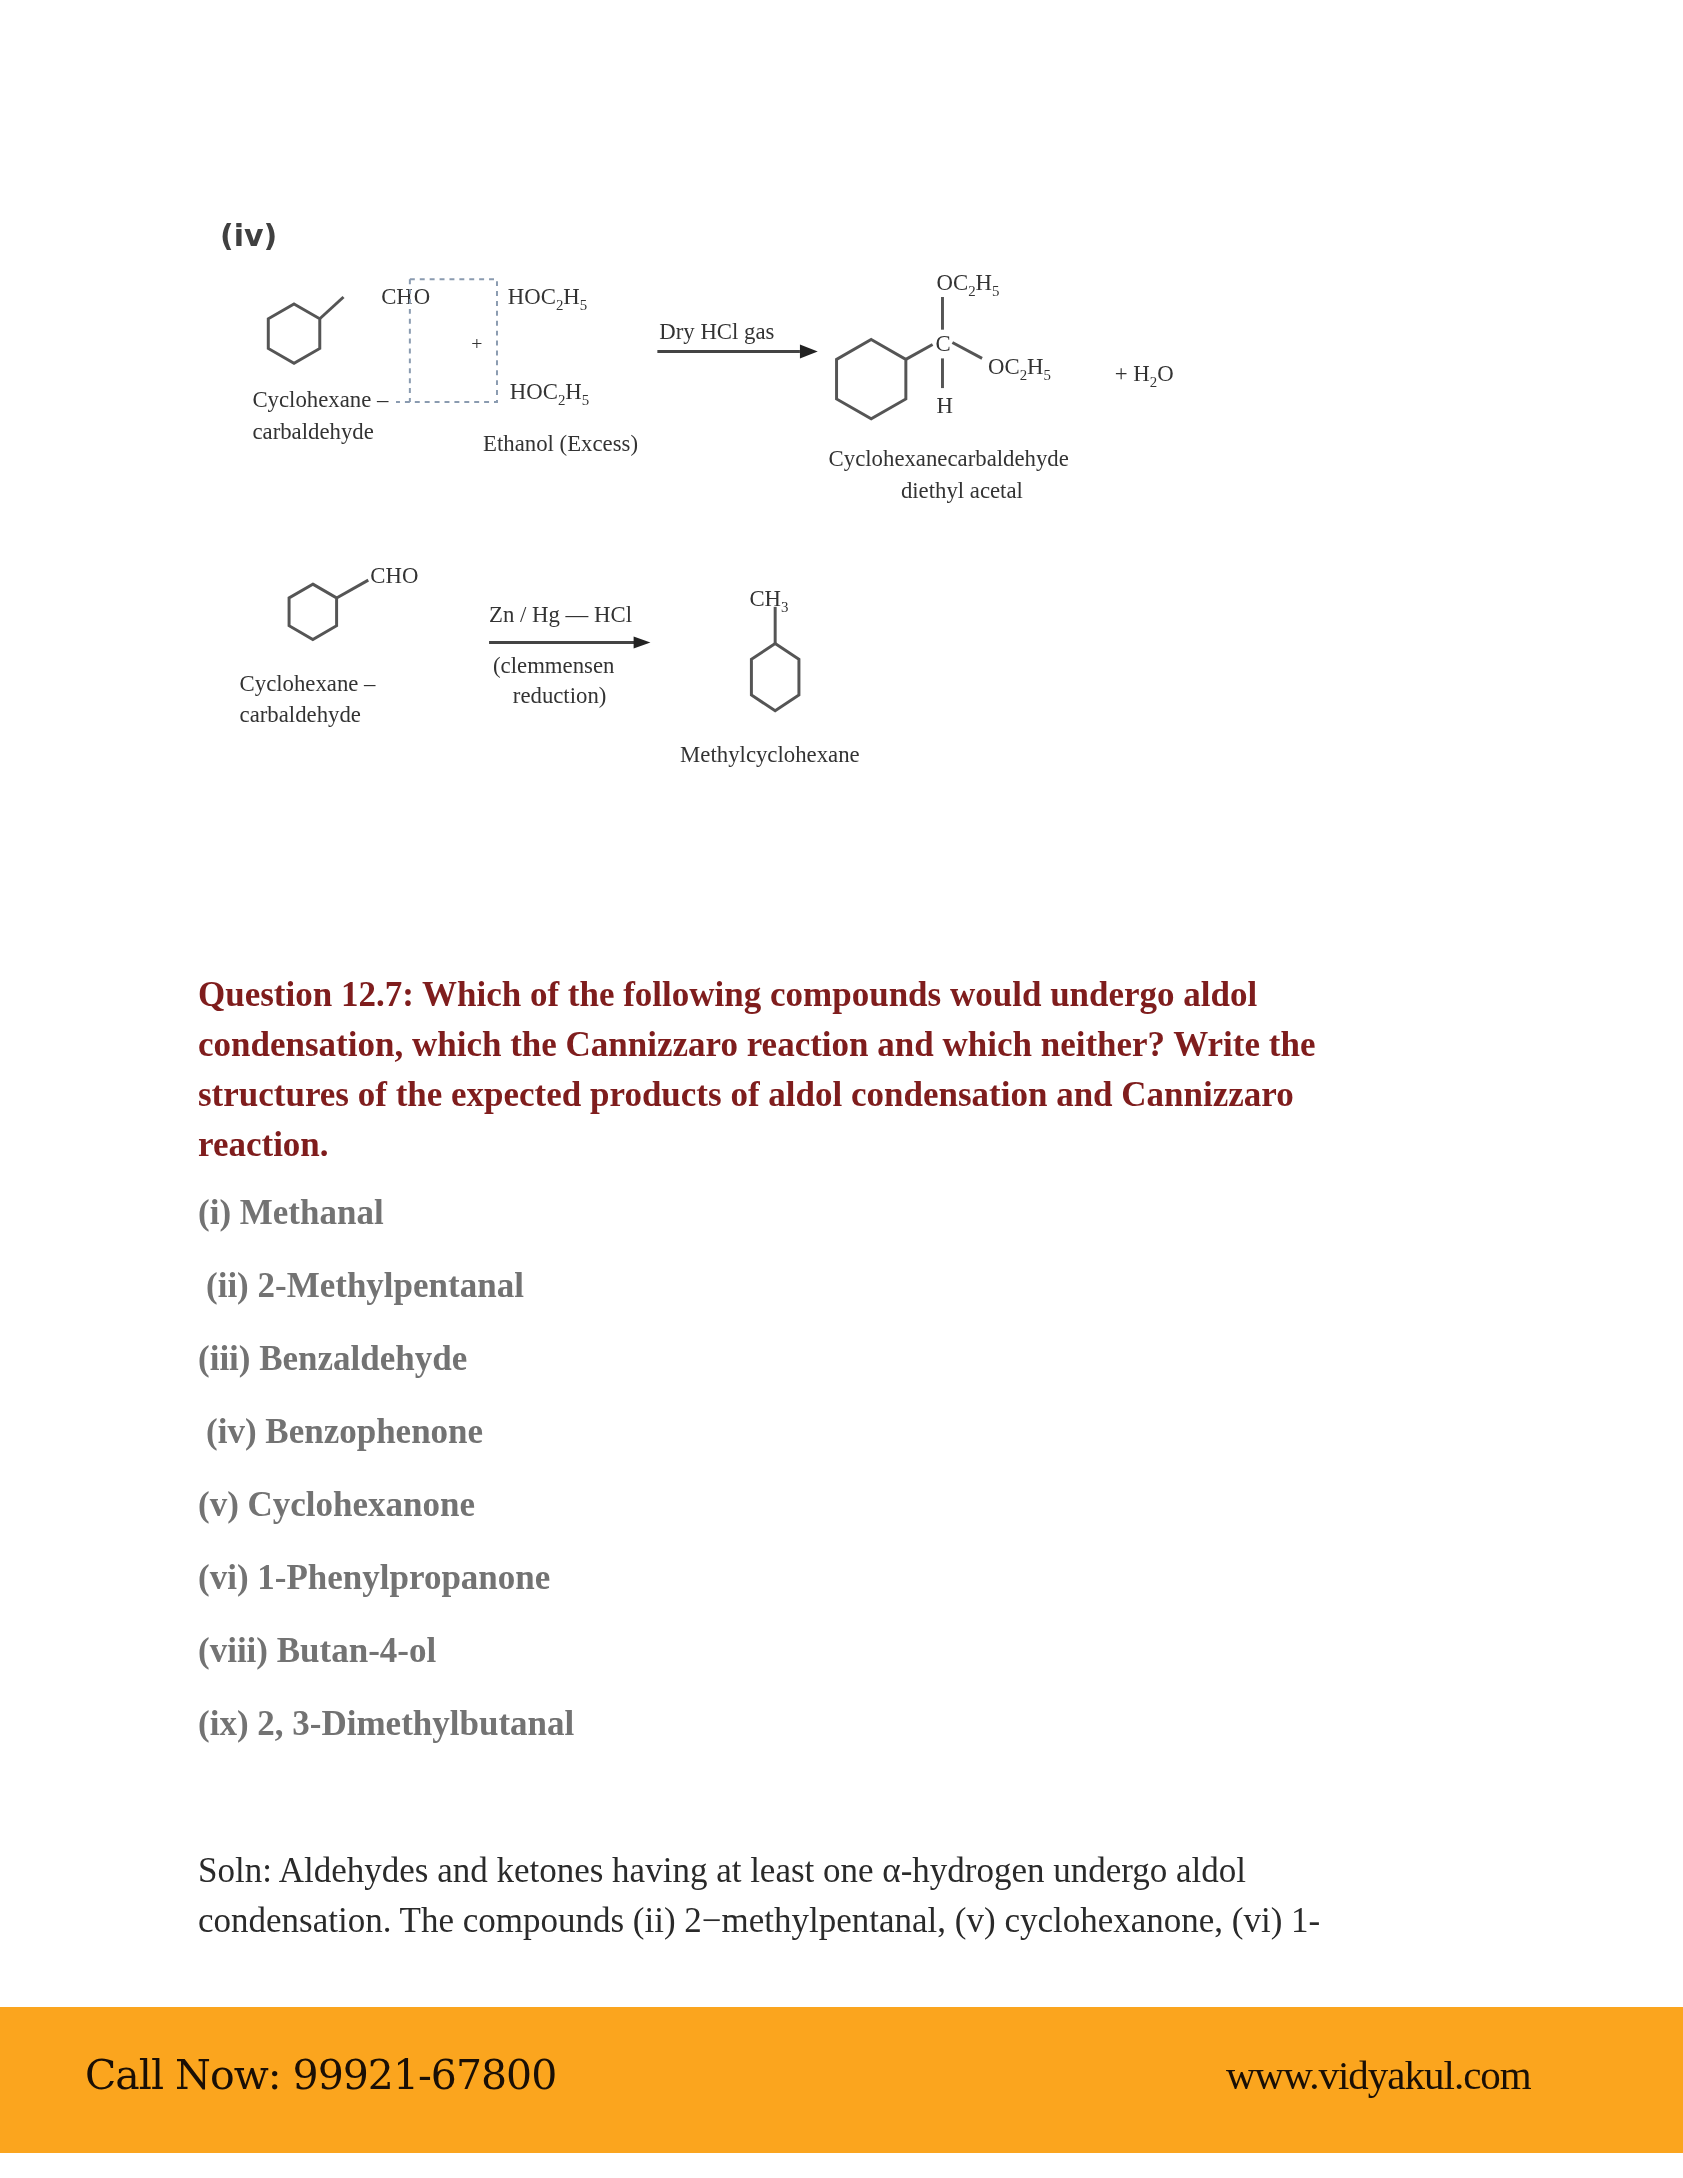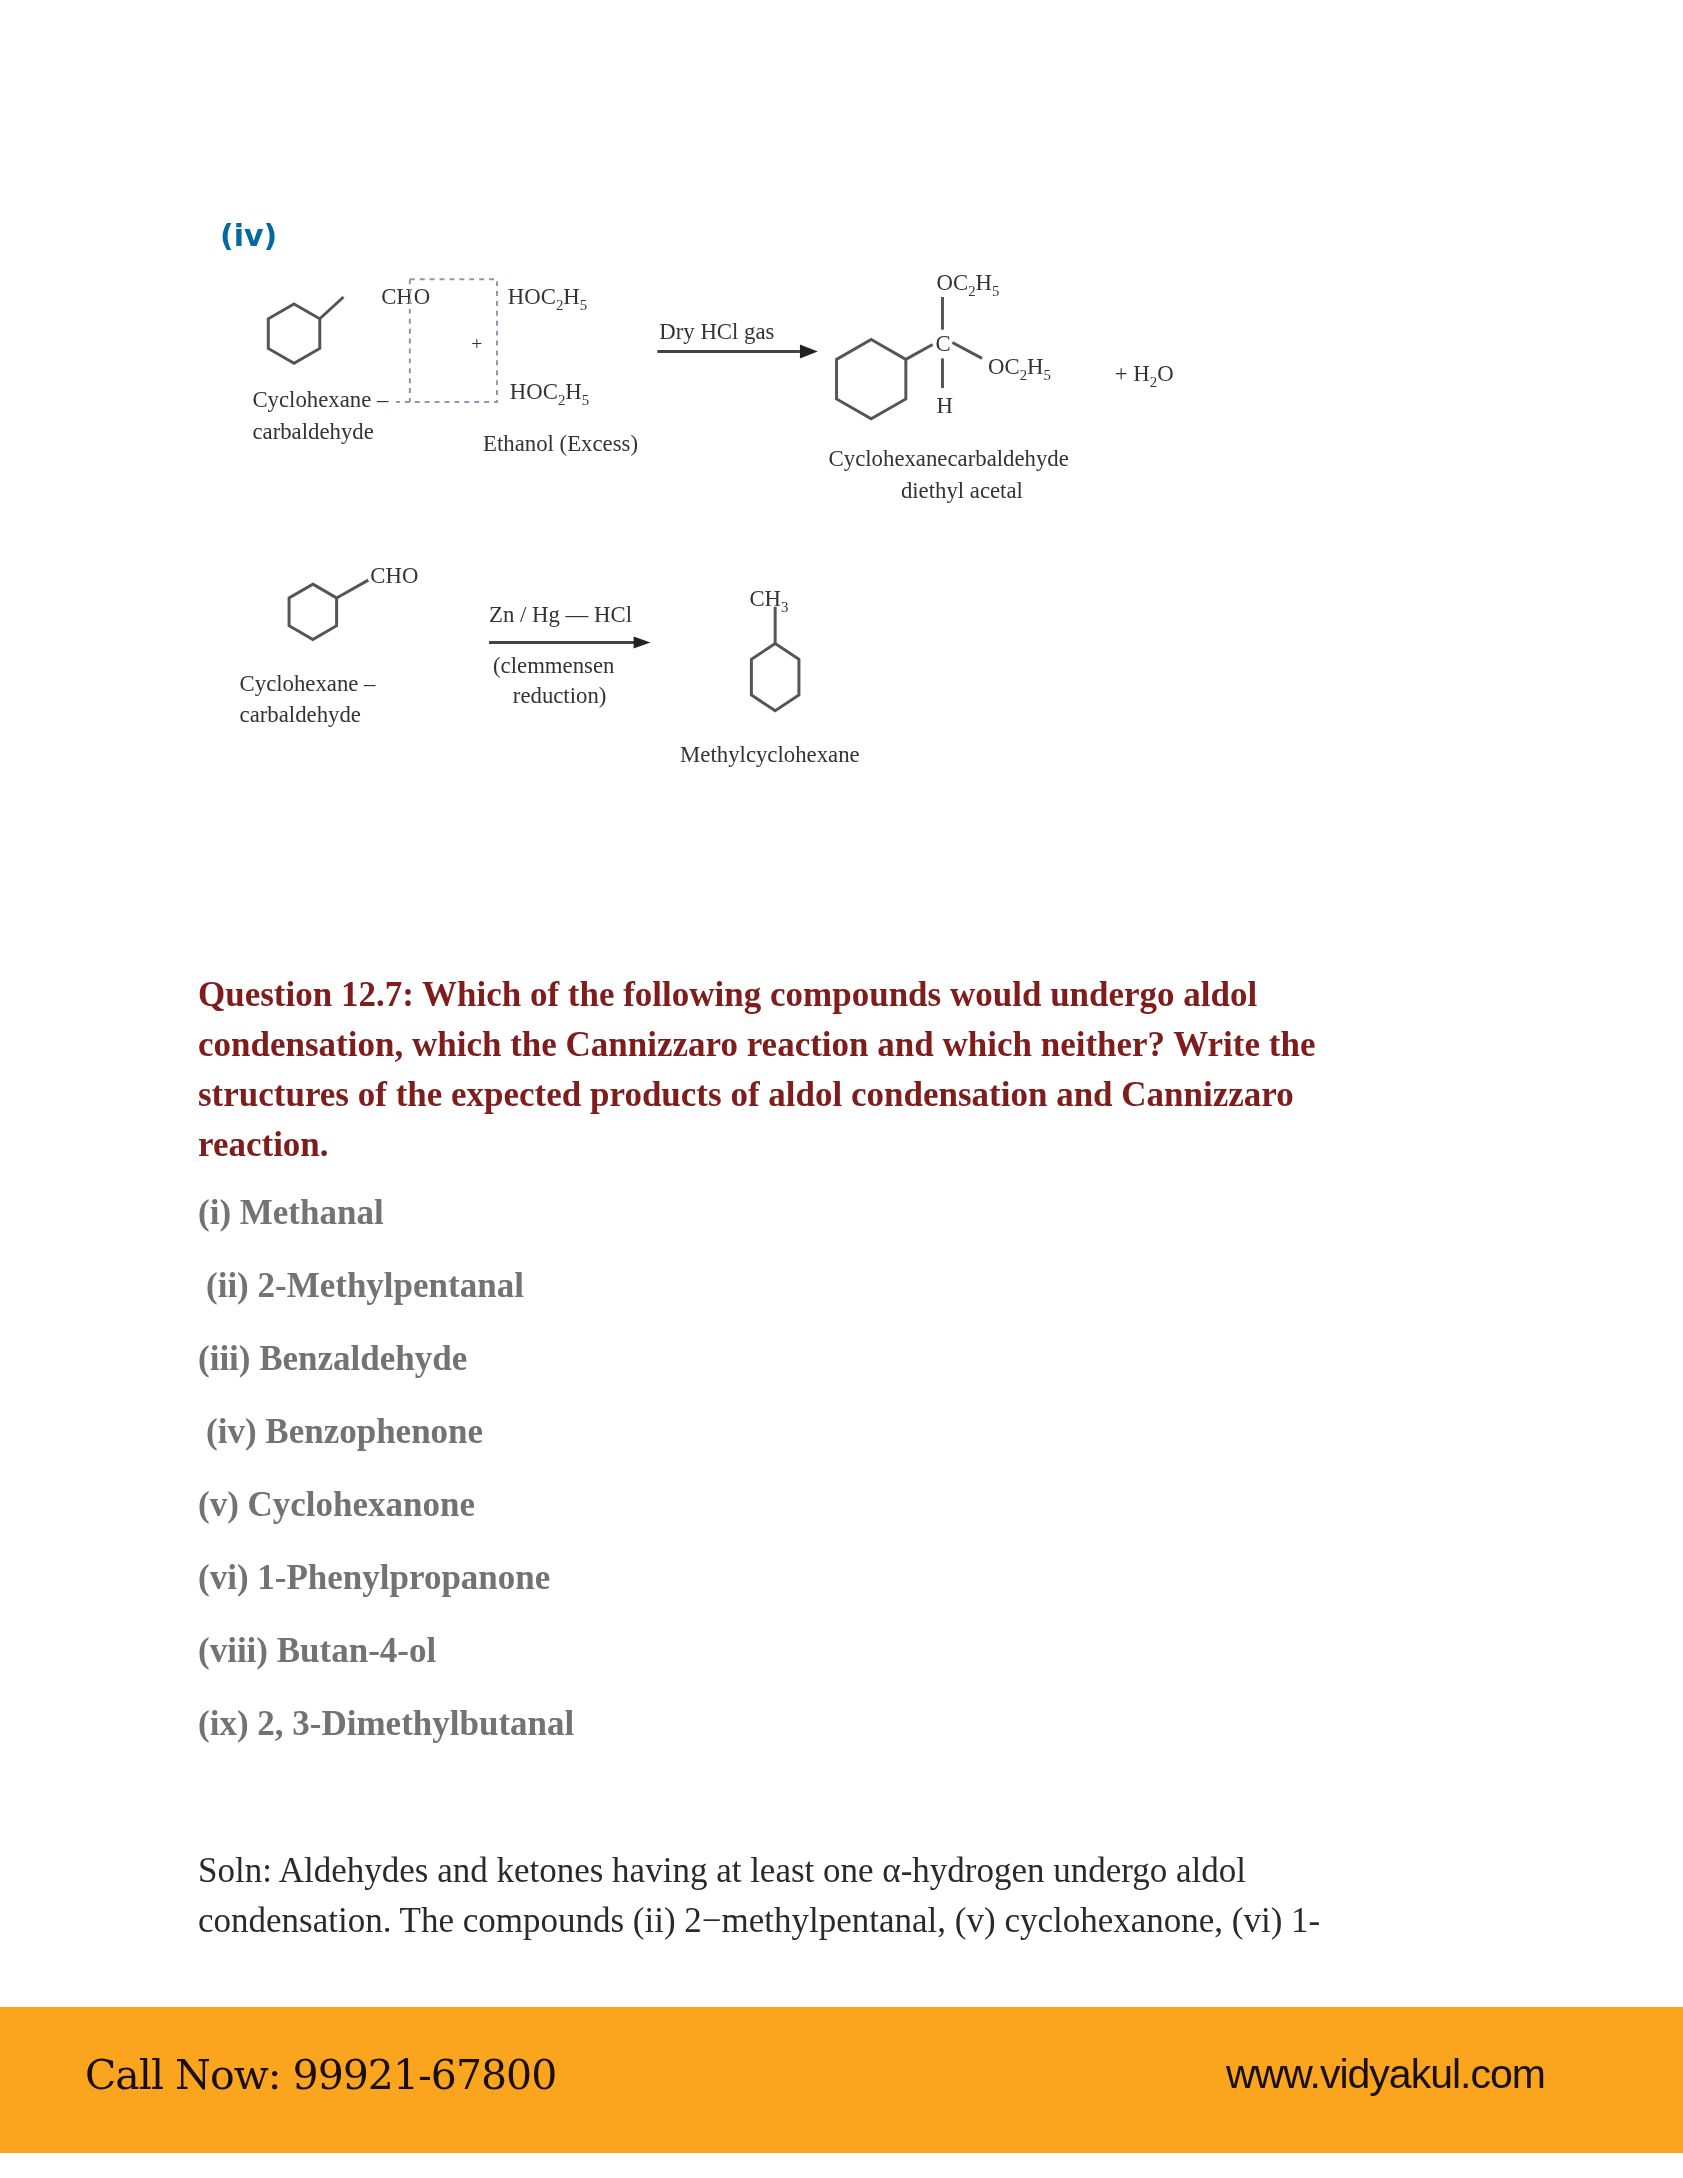--- a/index.html
+++ b/index.html
@@ -3,21 +3,21 @@
   <meta charset="utf-8">
   <style>
     html, body { margin: 0; padding: 0; }
     body {
       width: 1683px; height: 2178px; position: relative; background: #ffffff;
       font-family: "Liberation Serif", serif; color: #222; overflow: hidden;
     }
     .abs { position: absolute; }
     .part-label {
       left: 220px; top: 218px; font-family: "DejaVu Sans", sans-serif;
-      font-weight: bold; font-size: 30px; color: #0369a1;
+      font-weight: bold; font-size: 30px; color: #404040;
     }
     svg.scheme { position: absolute; left: 0; top: 0; }
     svg.scheme text { font-family: "Liberation Serif", serif; fill: #333; }
     .chem-lbl { font-size: 23px; }
     .chem-sm { font-size: 15px; }
     .question {
       left: 198px; top: 970px; width: 1228px; font-weight: bold;
       font-size: 35px; line-height: 50px; color: #7f1d1d; margin: 0;
     }
     .options { left: 198px; top: 1188px; margin: 0; padding: 0; list-style: none; }
@@ -32,21 +32,21 @@
     }
     .footer {
       left: 0; top: 2007px; width: 1683px; height: 146px; background: #FBA51E;
     }
     .footer-left {
       left: 85px; top: 2051px; font-size: 41px; color: #1a0f05; font-weight: normal;
       font-family: "DejaVu Serif", serif; letter-spacing: -1px;
     }
     .footer-right {
       left: 1226px; top: 2051px; font-size: 41px; color: #1a0f05;
-      font-family: Liberation Sans, sans-serif; letter-spacing: -1px;
+      font-family: Liberation Serif, serif; letter-spacing: -1px;
     }
   </style>
 </head>
 <body>
 
 <div class="abs part-label">(iv)</div>
 
 <svg class="scheme" width="1683" height="792" viewBox="0 0 1700 800">
 
   <g stroke="#555" stroke-width="3" fill="none">

